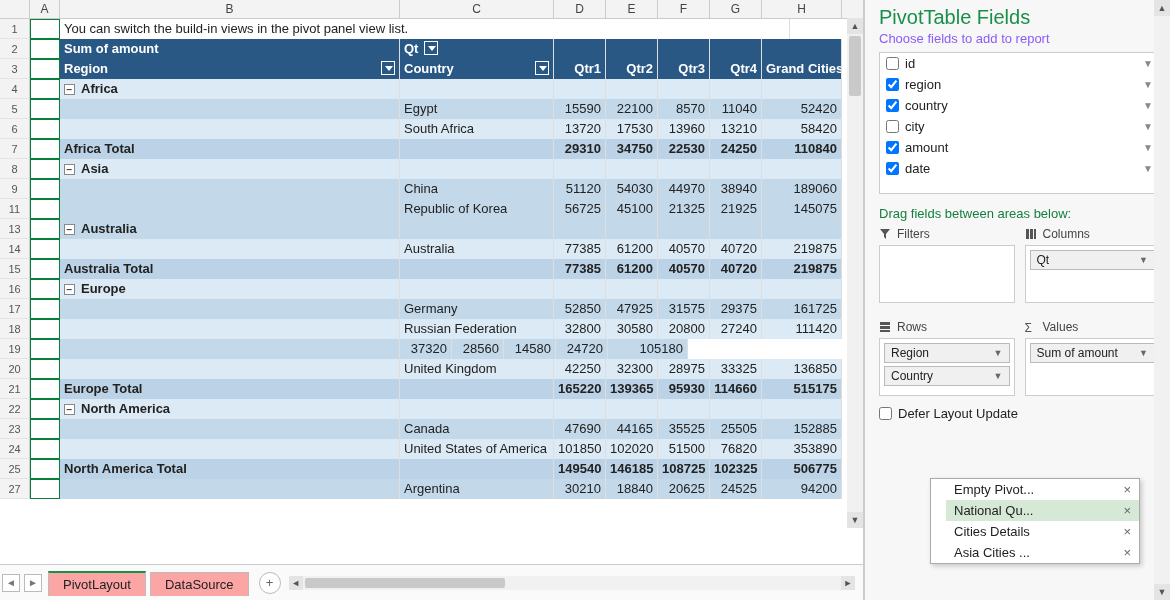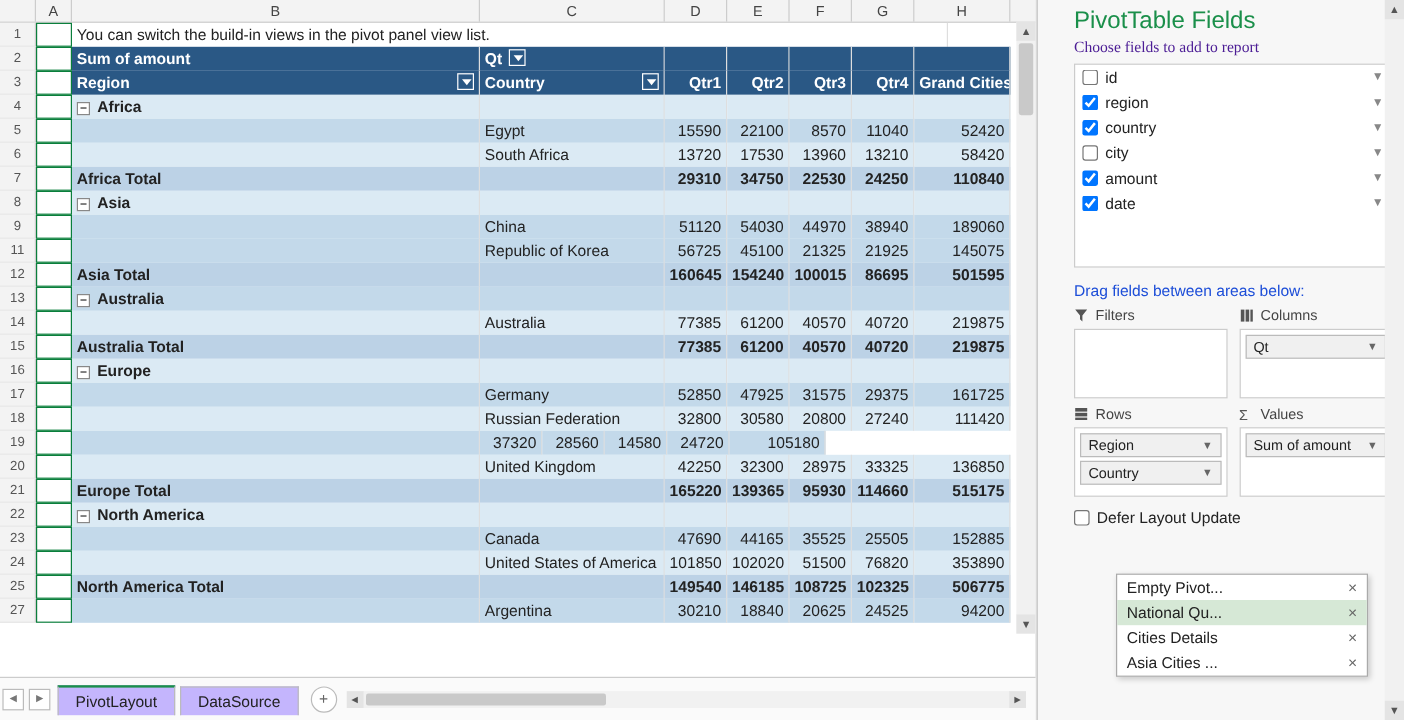--- a/index.html
+++ b/index.html
@@ -27,54 +27,54 @@
   .collapse { display:inline-block; width:11px; height:11px; border:1px solid #888; text-align:center; line-height:9px; font-size:10px; margin-right:6px; background:#fff; color:#444;}
   .dd-btn { display:inline-block; width:14px; height:14px; border:1px solid #fff; margin-left:6px; position:relative; top:2px;}
   .dd-btn::after{content:"";position:absolute;left:3px;top:4px;border-left:4px solid transparent;border-right:4px solid transparent;border-top:5px solid #fff;}
   
   .vscroll { position:absolute; right:0; top:18px; bottom:36px; width:16px; background:#f1f1f1; }
   .vscroll .arrow{height:16px;background:#e4e4e4;text-align:center;font-size:9px;line-height:16px;color:#555;}
   .vscroll .thumb{position:absolute;left:2px;right:2px;top:18px;height:60px;background:#c9c9c9;border-radius:2px;}
   
   .bottom-bar { height:36px; display:flex; align-items:center; border-top:1px solid #ccc; background:#fafafa; }
   .tab-nav-btn{width:18px;height:18px;border:1px solid #bbb;margin:0 2px;display:flex;align-items:center;justify-content:center;font-size:10px;color:#777;background:#fff;}
-  .sheet-tab{padding:4px 14px;border:1px solid #bbb;border-bottom:none;margin-left:4px;background:#c4b5fd;font-size:13px;position:relative;top:1px;}
+  .sheet-tab{padding:4px 14px;border:1px solid #bbb;border-bottom:none;margin-left:4px;background:#fca5a5;font-size:13px;position:relative;top:1px;}
   .sheet-tab.active{border-top:2px solid #1a8f4a;font-weight:500;}
   .add-tab{width:22px;height:22px;border:1px solid #bbb;border-radius:11px;margin-left:10px;text-align:center;line-height:20px;color:#666;background:#fff;}
   .hscroll{flex:1;margin:0 8px;height:14px;background:#f1f1f1;position:relative;}
   .hscroll .arrow{position:absolute;top:0;width:14px;height:14px;background:#e4e4e4;text-align:center;font-size:9px;line-height:14px;color:#555;}
   .hscroll .arrow.l{left:0;} .hscroll .arrow.r{right:0;}
   .hscroll .thumb{position:absolute;left:16px;top:2px;height:10px;width:200px;background:#c9c9c9;border-radius:2px;}
 
   
-  .panel { width:306px; background:#f7f7f7; border-left:1px solid #ccc; padding:6px 10px 0 30px; position:relative; font-size:13px; }
+  .panel { width:306px; background:#f7f7f7; border-left:1px solid #ccc; padding:6px 10px 0 14px; position:relative; font-size:13px; }
   .panel-outer-scroll{position:absolute;right:0;top:0;bottom:0;width:16px;background:#f1f1f1;}
   .panel-outer-scroll .arrow{height:16px;background:#e4e4e4;text-align:center;font-size:9px;line-height:16px;color:#555;}
   .panel h1{font-size:20px;font-weight:400;color:#1a8f4a;margin-bottom:2px;}
-  .panel .sub{color:#4c1d95;margin-bottom:6px;font-family:Liberation Serif, serif;}
-  .field-list{border:1px solid #ccc;background:#fff;height:170px;overflow:auto;}
+  .panel .sub{color:#8b5cf6;margin-bottom:6px;}
+  .field-list{border:1px solid #ccc;background:#fff;height:142px;overflow:auto;}
   .field-row{display:flex;align-items:center;padding:3px 6px;justify-content:space-between;}
   .field-row label{display:flex;align-items:center;gap:6px;}
   .field-row input[type=checkbox]{width:13px;height:13px;}
   .field-row .drop{color:#888;font-size:10px;}
-  .drag-hint{margin:12px 0 6px;color:#1d4ed8;}
-  .areas{display:grid;grid-template-columns:1fr 1fr;gap:6px 10px;}
+  .drag-hint{margin:12px 0 6px;color:#15803d;}
+  .areas{display:grid;grid-template-columns:1fr 1fr;gap:17px 10px;}
   .area h3{font-size:12px;font-weight:normal;color:#444;margin-bottom:4px;display:flex;align-items:center;gap:6px;}
   .area h3 .ic{width:12px;height:12px;color:#555;}
   .box{background:#fff;border:1px solid #ccc;min-height:58px;padding:4px;}
   .pill{background:#f0f0f0;border:1px solid #bbb;padding:2px 6px;display:flex;justify-content:space-between;align-items:center;font-size:12px;margin-bottom:3px;}
   .pill .drop{font-size:9px;color:#666;}
   .defer-row{margin-top:10px;display:flex;align-items:center;gap:6px;}
   .views-row{position:absolute;bottom:8px;left:14px;right:20px;display:flex;align-items:center;gap:10px;}
   .views-dd{flex:1;height:22px;border:1px solid #bbb;background:#fff;}
   .check-ic{color:#1a8f4a;font-size:14px;}
 
   
   .popup{position:absolute; right:30px; bottom:36px; width:210px; background:#fff;border:1px solid #aaa;box-shadow:2px 2px 5px rgba(0,0,0,.2);font-size:13px;}
-  .popup .item{display:flex;justify-content:space-between;align-items:center;padding:3px 8px;}
+  .popup .item{display:flex;justify-content:space-between;align-items:center;padding:3px 8px;margin-left:15px;}
   .popup .item.hover{background:#d6e8d6;}
   .popup .item .x{color:#666;font-family:Arial;}
 
   svg{display:block;}
 </style>
 </head>
 <body>
 
 <div class="app">
 
@@ -190,31 +190,20 @@
           <div class="row">
             <div class="row-h">11</div>
             <div class="cell cA"></div>
             <div class="cell cB band-b"></div>
             <div class="cell cC band-b">Republic of Korea</div>
             <div class="cell cD band-b num">56725</div>
             <div class="cell cE band-b num">45100</div>
             <div class="cell cF band-b num">21325</div>
             <div class="cell cG band-b num">21925</div>
             <div class="cell cH band-b num">145075</div>
-          </div>
-          <div class="row">
-            <div class="row-h">12</div>
-            <div class="cell cA"></div>
-            <div class="cell cB tot">Asia Total</div>
-            <div class="cell cC tot"></div>
-            <div class="cell cD tot num">160645</div>
-            <div class="cell cE tot num">154240</div>
-            <div class="cell cF tot num">100015</div>
-            <div class="cell cG tot num">86695</div>
-            <div class="cell cH tot num">501595</div>
           </div>
           <div class="row">
             <div class="row-h">13</div>
             <div class="cell cA"></div>
             <div class="cell cB band-b region-lbl"><span class="collapse">−</span>Australia</div>
             <div class="cell cC band-b"></div>
             <div class="cell cD band-b"></div>
             <div class="cell cE band-b"></div>
             <div class="cell cF band-b"></div>
             <div class="cell cG band-b"></div>

